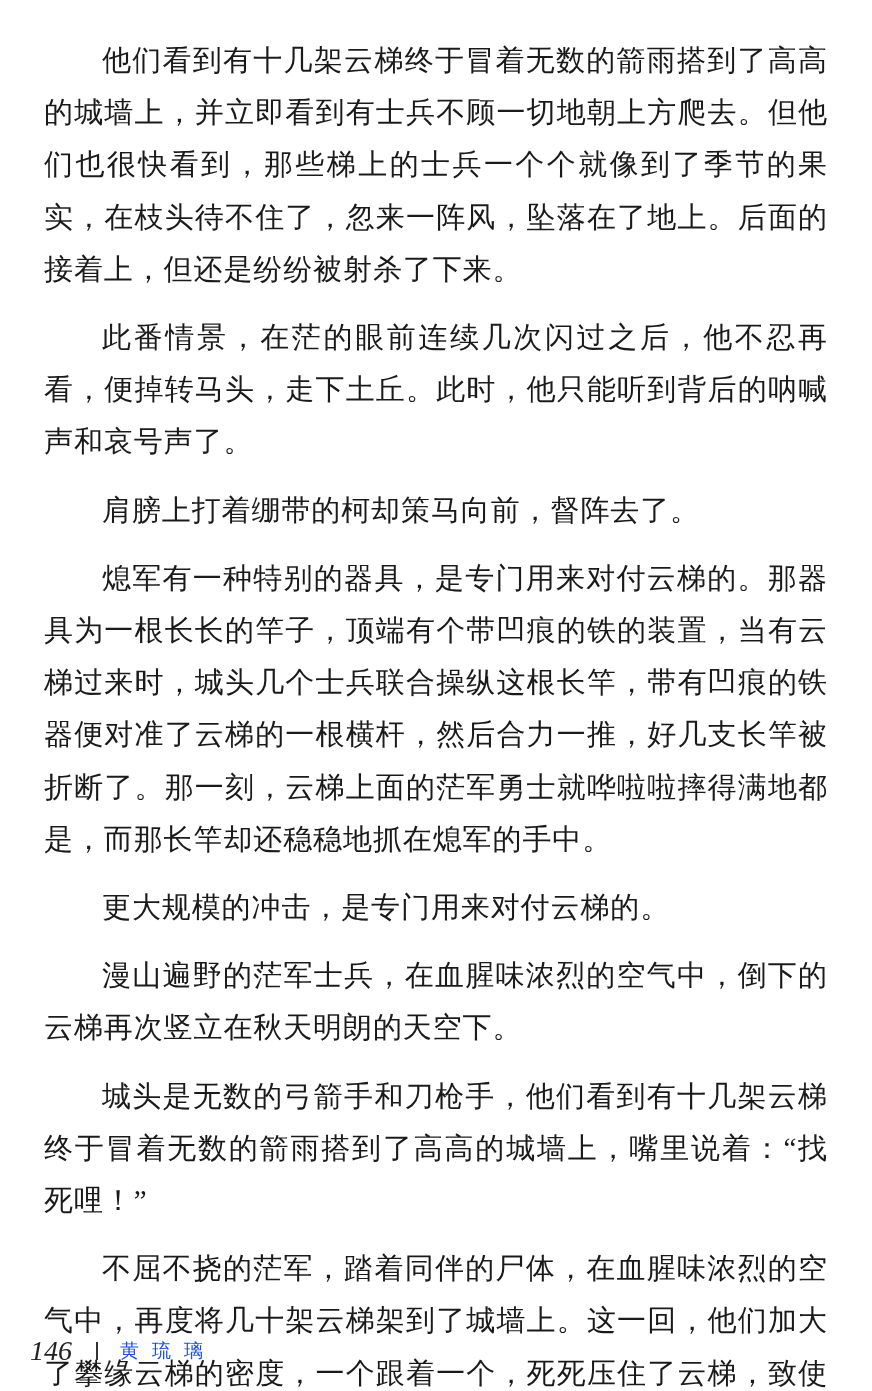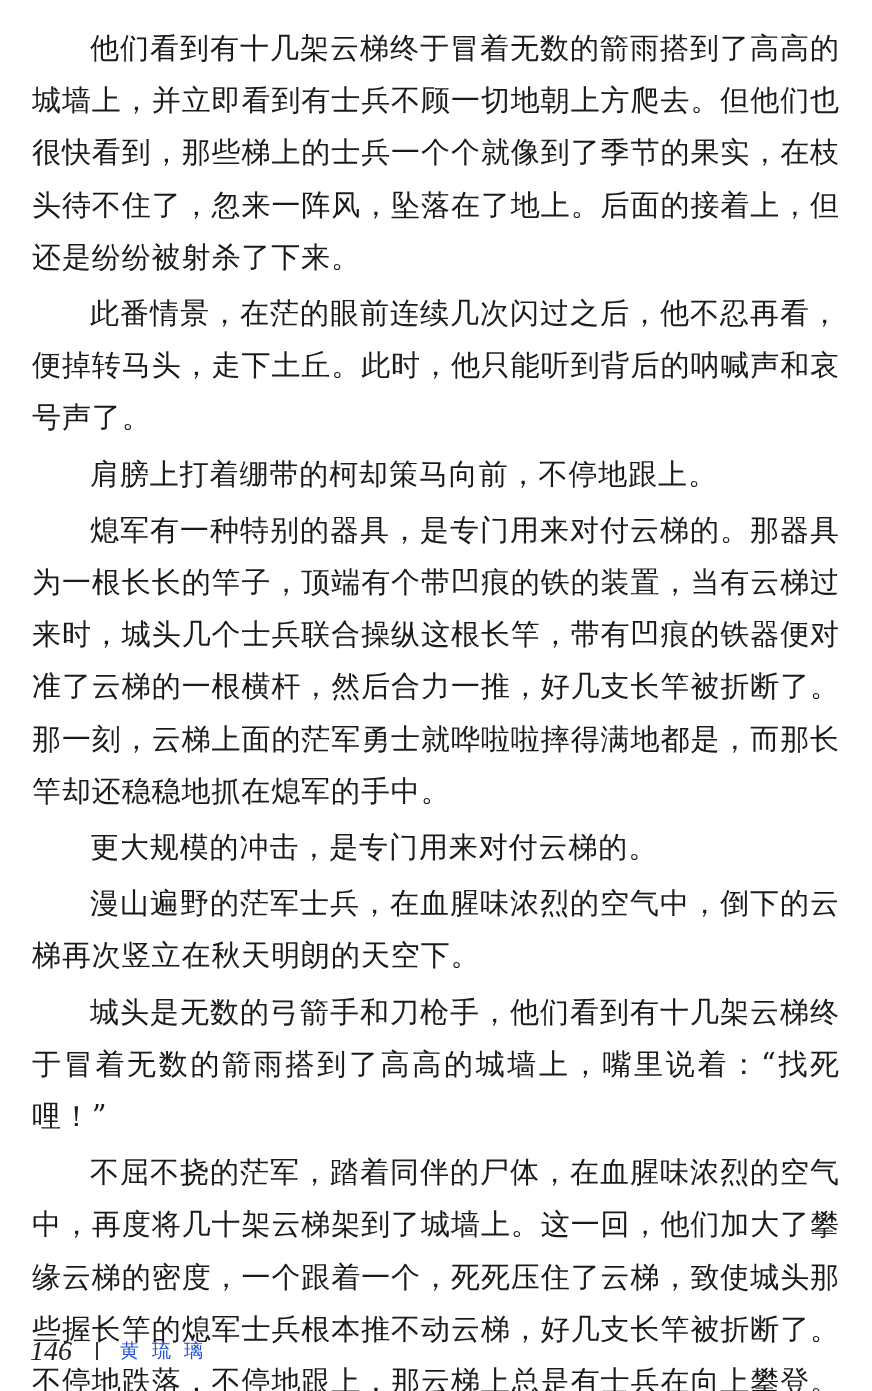--- a/index.html
+++ b/index.html
@@ -1,36 +1,36 @@
 <!DOCTYPE html>
 <html><head>
 <meta charset="utf-8">
 <style>
   html, body { margin: 0; padding: 0; background: #ffffff; }
   body { width: 872px; height: 1391px; position: relative; overflow: hidden;
          font-family: "DejaVu Serif", "Liberation Serif", serif; color: #1a1a1a; }
   .page-body { position: absolute; left: 28px; top: 18px; width: 816px; }
-  .para { margin: 4px; font-size: 29px; line-height: 52.2px; text-align: justify;
-          text-align-last: left; letter-spacing: 0.9px; text-indent: 58px; }
+  .para { margin: 16px; font-size: 29px; line-height: 52.2px; text-align: justify;
+          text-align-last: left; letter-spacing: 0.9px; text-indent: 58px; font-family: Liberation Serif, serif; }
   .footer { position: absolute; left: 30px; top: 1333px; height: 36px;
             display: flex; align-items: center; }
   .page-number { font-family: "Liberation Serif", serif; font-style: italic;
                  font-size: 28px; color: #222; }
   .footer-sep { display: inline-block; width: 2px; height: 18px; background: #333;
                 margin: 0 22px 0 24px; }
   .book-title { font-family: "DejaVu Sans", sans-serif; font-size: 19px;
                 letter-spacing: 13px; color: #1d4ed8; }
 </style>
 </head>
 <body>
 
 <div class="page-body">
   <p class="para">他们看到有十几架云梯终于冒着无数的箭雨搭到了高高的城墙上，并立即看到有士兵不顾一切地朝上方爬去。但他们也很快看到，那些梯上的士兵一个个就像到了季节的果实，在枝头待不住了，忽来一阵风，坠落在了地上。后面的接着上，但还是纷纷被射杀了下来。</p>
   <p class="para">此番情景，在茫的眼前连续几次闪过之后，他不忍再看，便掉转马头，走下土丘。此时，他只能听到背后的呐喊声和哀号声了。</p>
-  <p class="para">肩膀上打着绷带的柯却策马向前，不停地跟上。</p>
+  <p class="para">肩膀上打着绷带的柯却策马向前，督阵去了。</p>
   <p class="para">熄军有一种特别的器具，是专门用来对付云梯的。那器具为一根长长的竿子，顶端有个带凹痕的铁的装置，当有云梯过来时，城头几个士兵联合操纵这根长竿，带有凹痕的铁器便对准了云梯的一根横杆，然后合力一推，好几支长竿被折断了。那一刻，云梯上面的茫军勇士就哗啦啦摔得满地都是，而那长竿却还稳稳地抓在熄军的手中。</p>
   <p class="para">更大规模的冲击，是专门用来对付云梯的。</p>
   <p class="para">漫山遍野的茫军士兵，在血腥味浓烈的空气中，倒下的云梯再次竖立在秋天明朗的天空下。</p>
   <p class="para">城头是无数的弓箭手和刀枪手，他们看到有十几架云梯终于冒着无数的箭雨搭到了高高的城墙上，嘴里说着：“找死哩！”</p>
   <p class="para">不屈不挠的茫军，踏着同伴的尸体，在血腥味浓烈的空气中，再度将几十架云梯架到了城墙上。这一回，他们加大了攀缘云梯的密度，一个跟着一个，死死压住了云梯，致使城头那些握长竿的熄军士兵根本推不动云梯，好几支长竿被折断了。不停地跌落，不停地跟上，那云梯上总是有士兵在向上攀登。茫军士兵一个个急</p>
 </div>
 
 <div class="footer">
   <span class="page-number">146</span>
   <span class="footer-sep"></span>

